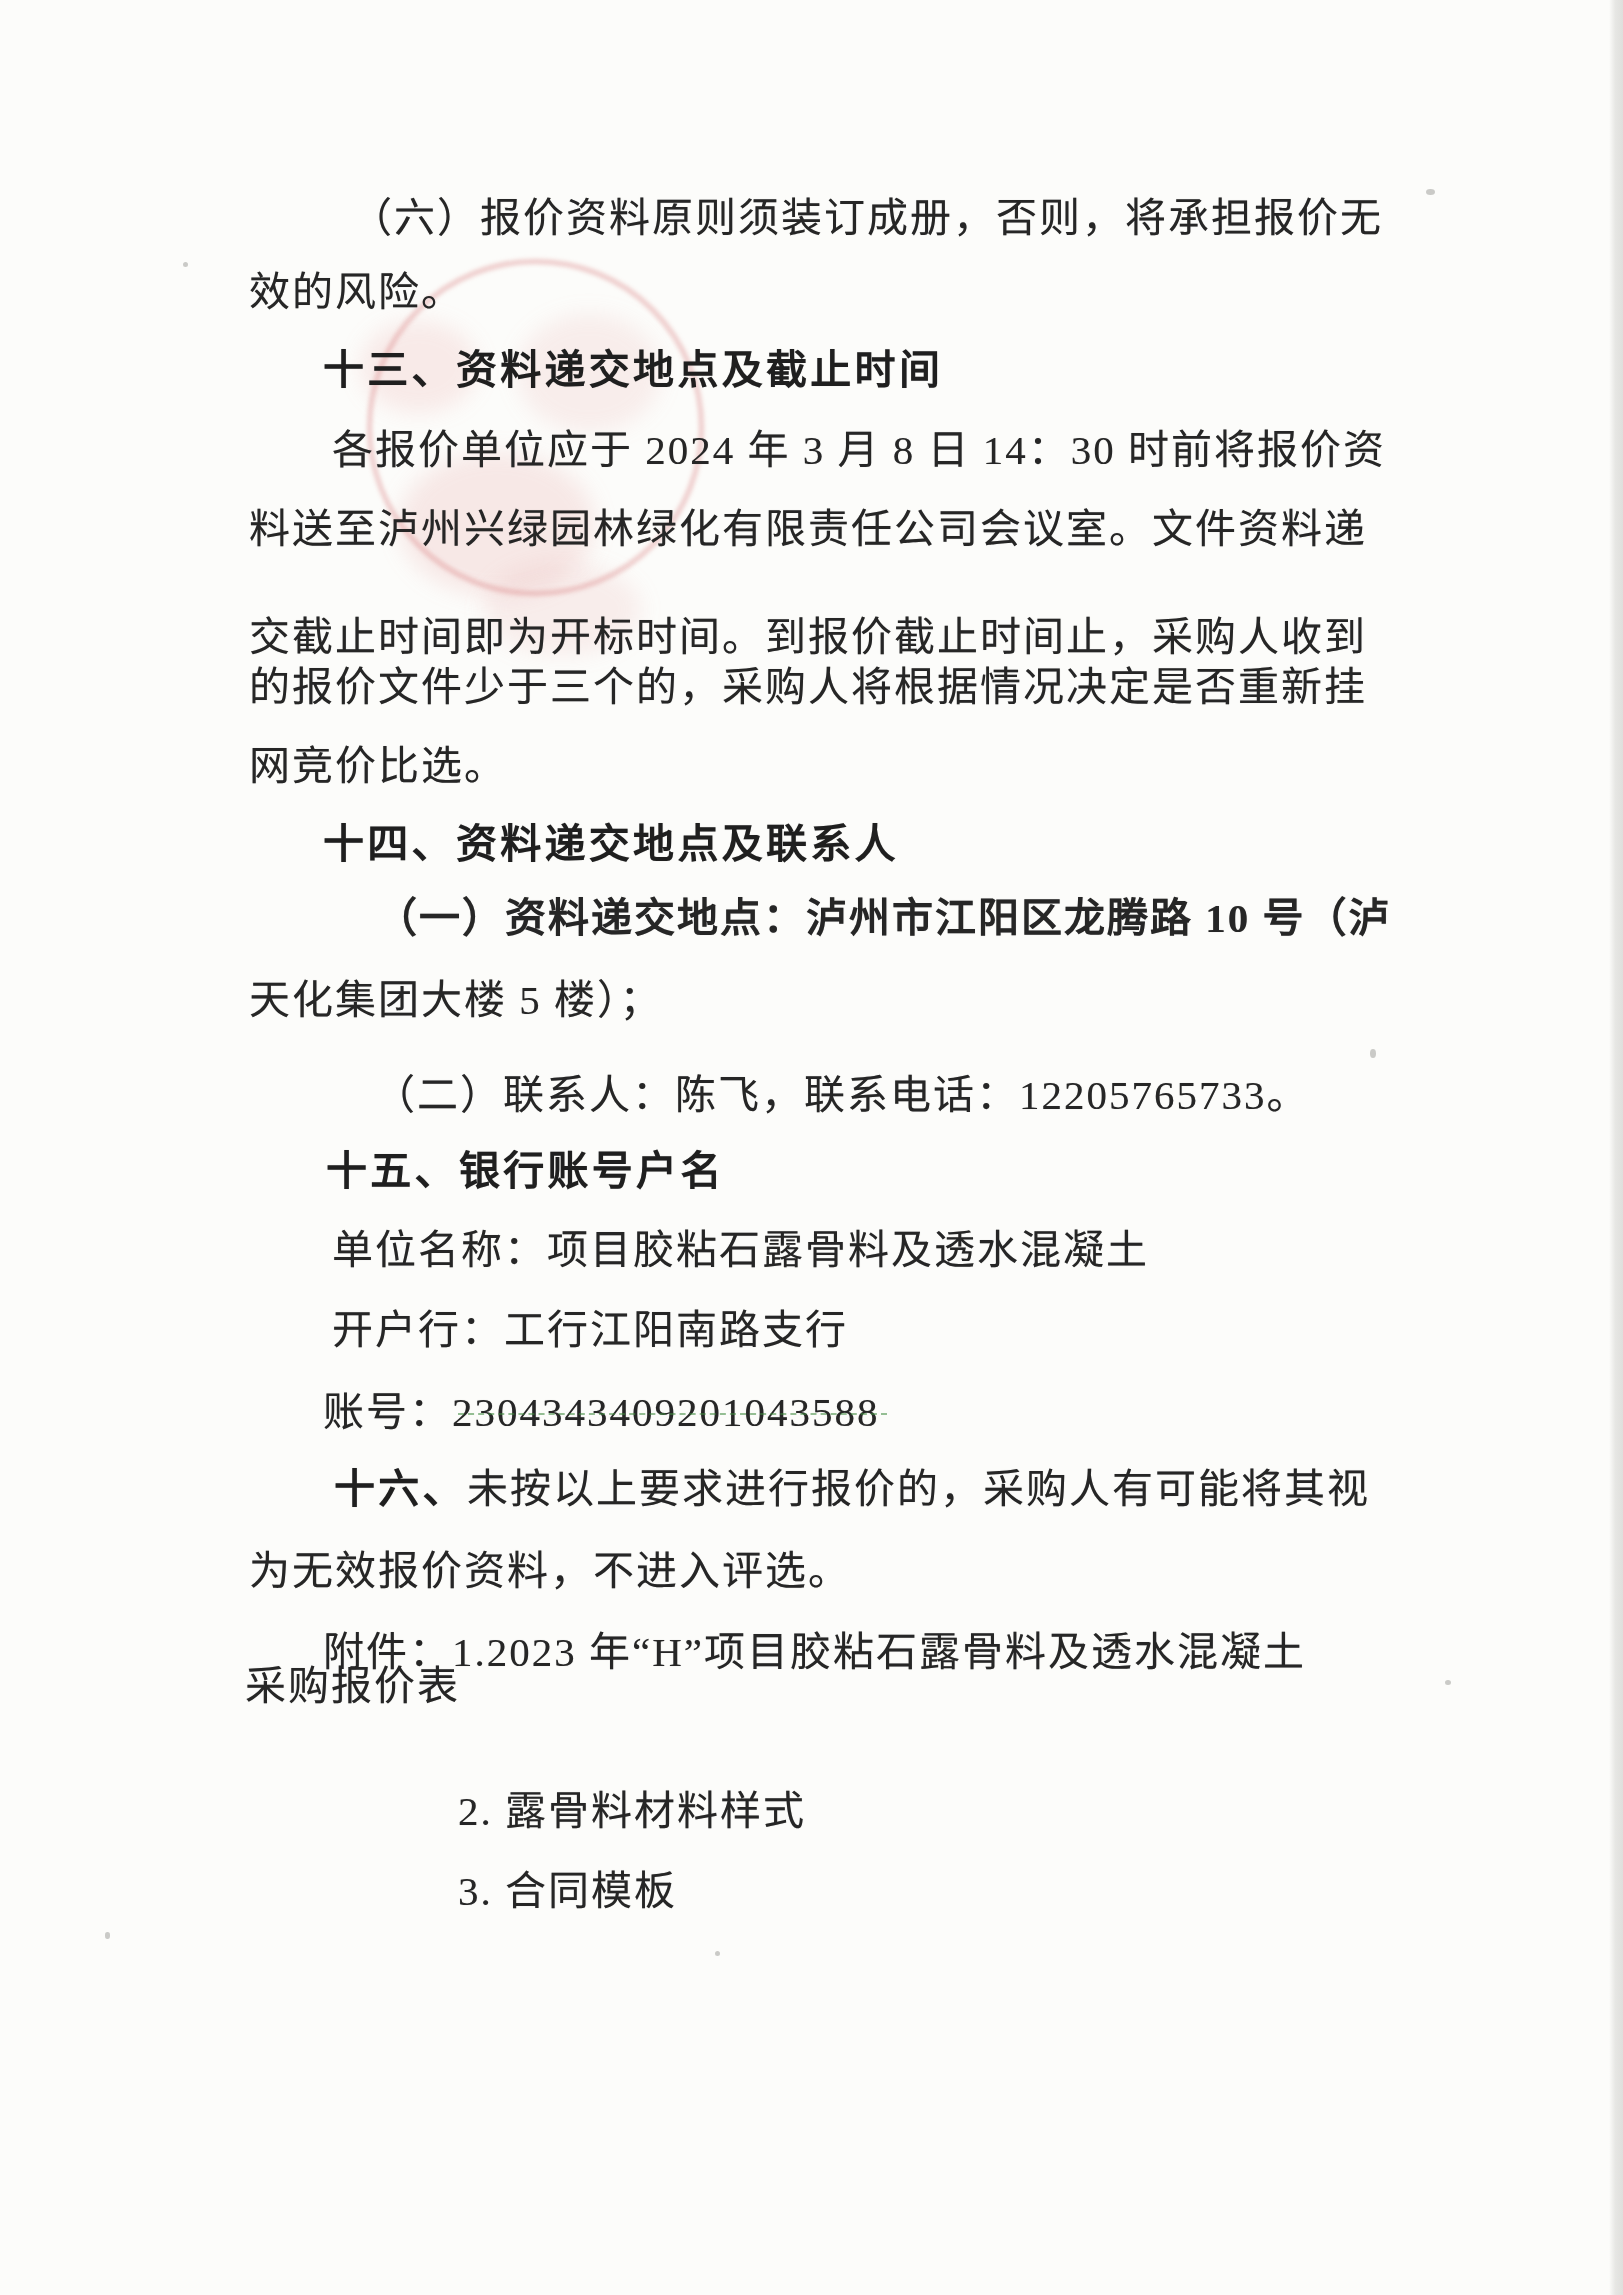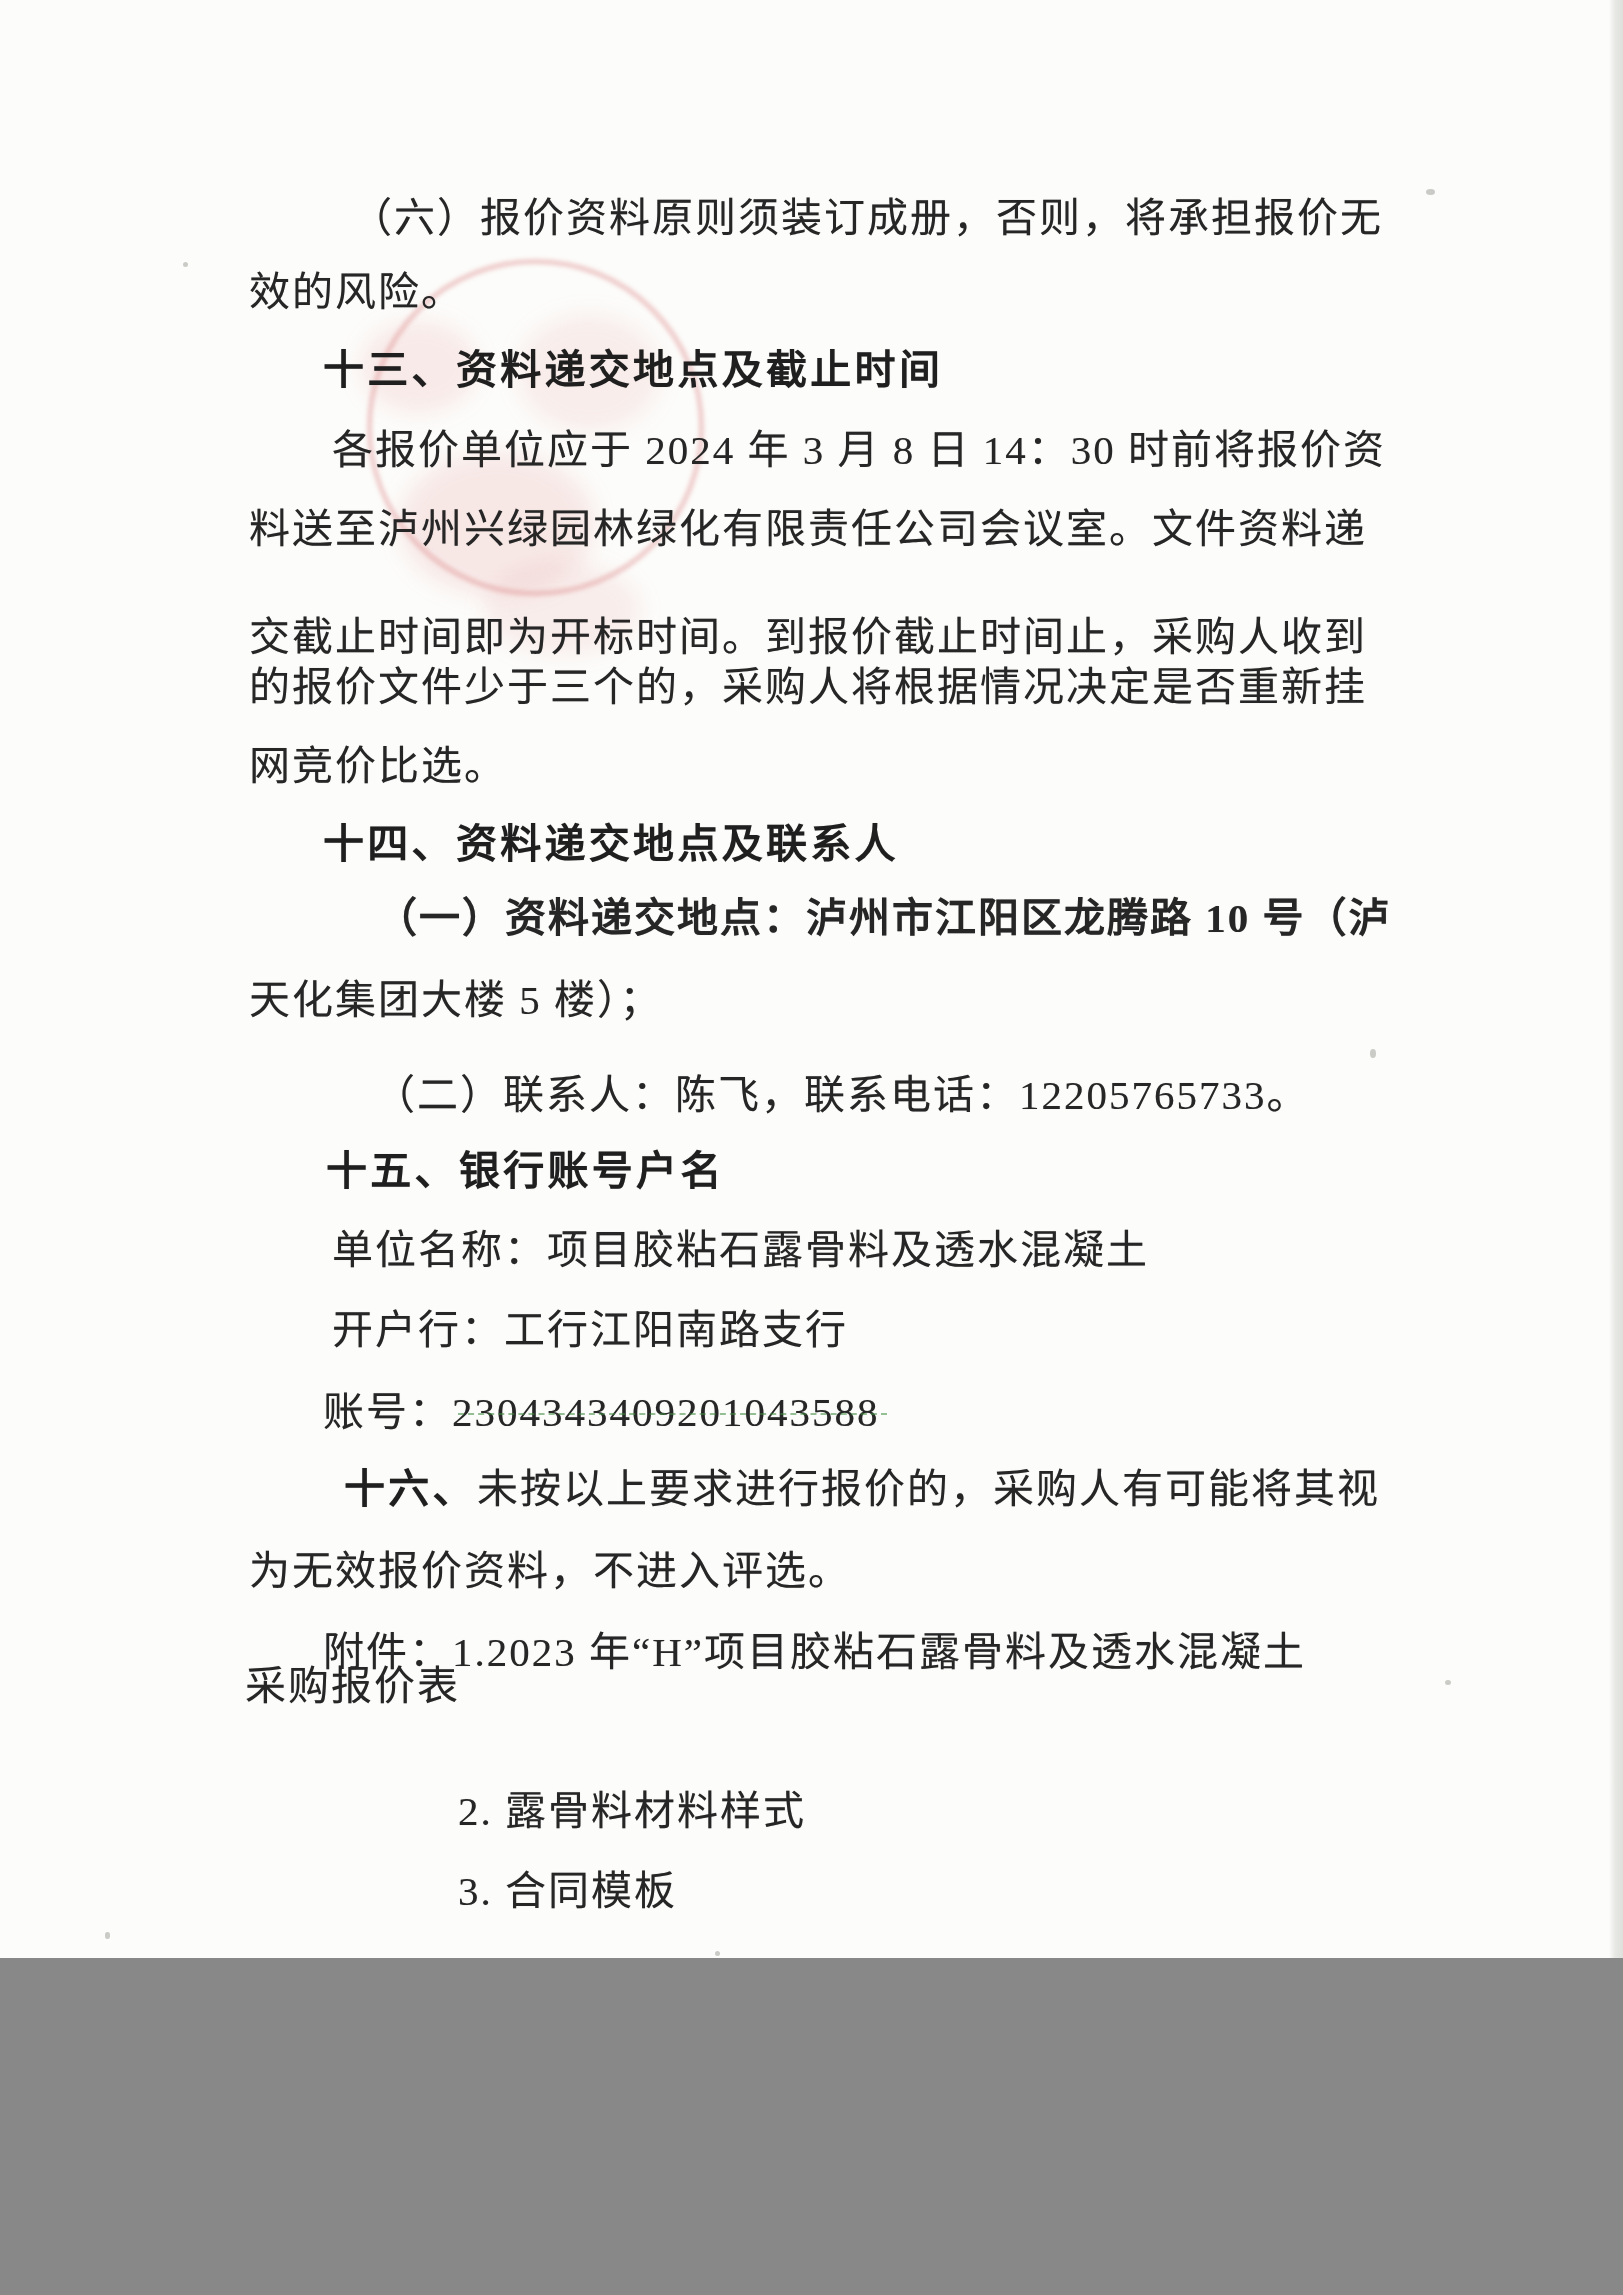--- a/index.html
+++ b/index.html
@@ -1,18 +1,18 @@
 <!DOCTYPE html>
 <html lang="zh-CN" style="font-size:10.5px"><head>
 <meta charset="utf-8">
 <style>
   html,body{margin:0;padding:0;background:#888;}
   .page{
     position:relative;
-    width:1623px;height:1958px;
+    width:1623px;height:2295px;
     background:#fcfcfa;
     overflow:hidden;
     font-family:"Liberation Serif","DejaVu Serif",serif;
     color:#262626;
   }
   
   .line{
     position:absolute;
     white-space:nowrap;
     font-size:41px;
@@ -26,21 +26,20 @@
     font-family:"Liberation Sans","DejaVu Sans",sans-serif;
     font-weight:700;
     letter-spacing:3.3px;
     color:#1f1f1f;
   }
   .heading-run{
     font-family:Liberation Mono, monospace;
     font-weight:700;
     letter-spacing:3.3px;
     color:#1f1f1f;
-    margin-left:10px;
   }
   
   .stamp-ring{
     position:absolute;
     border-radius:50%;
     border:5.9px solid rgba(214,106,106,.33);
     filter:blur(2px);
     z-index:1;
   }
   .stamp-blob{

